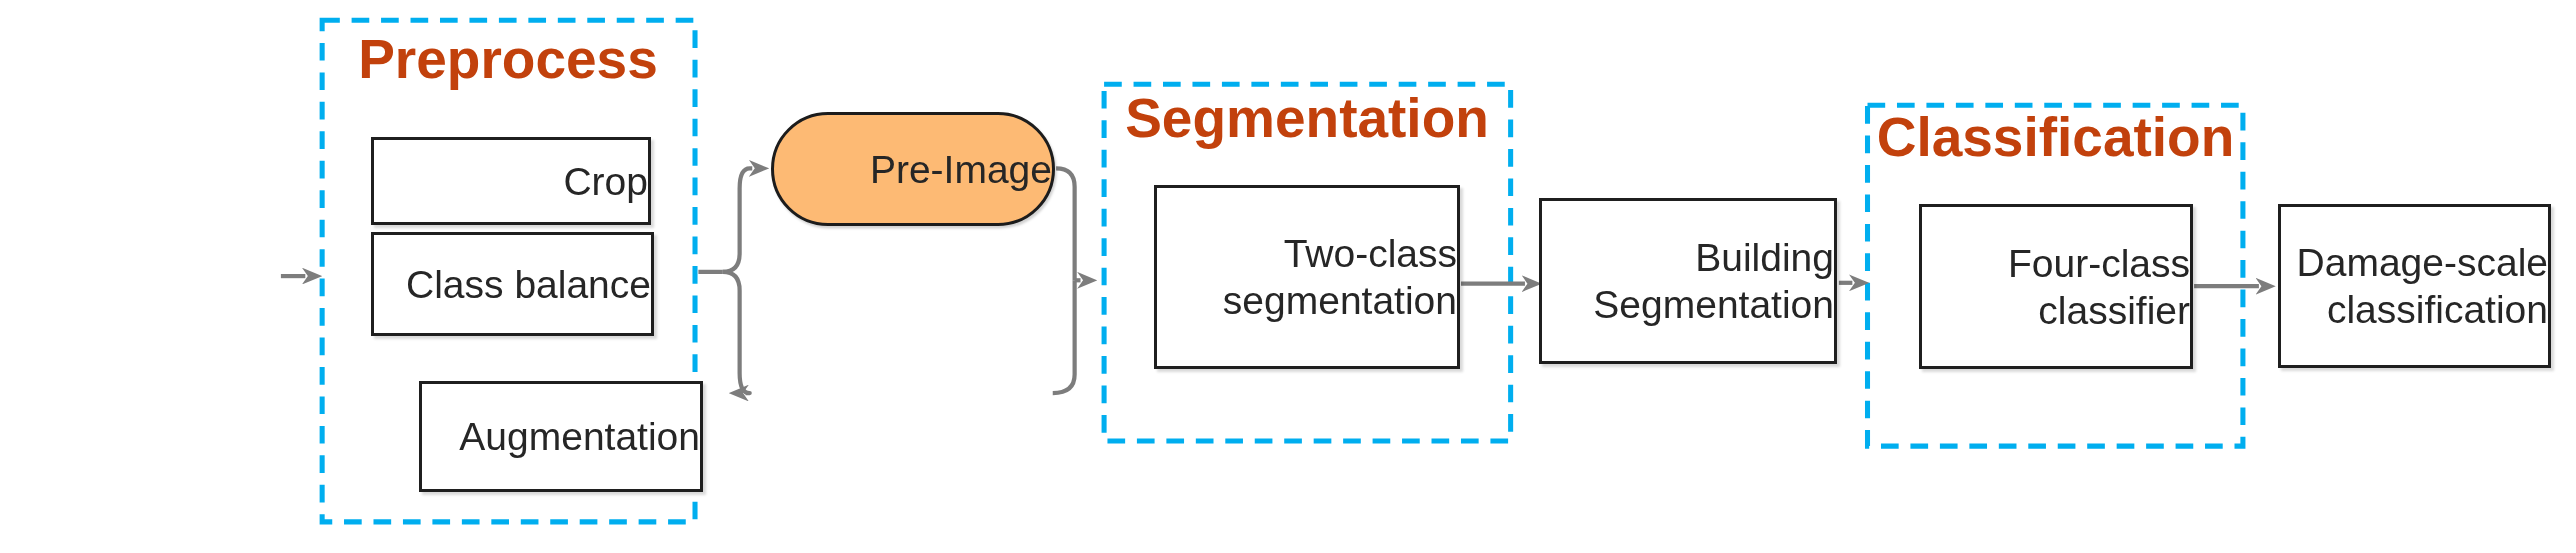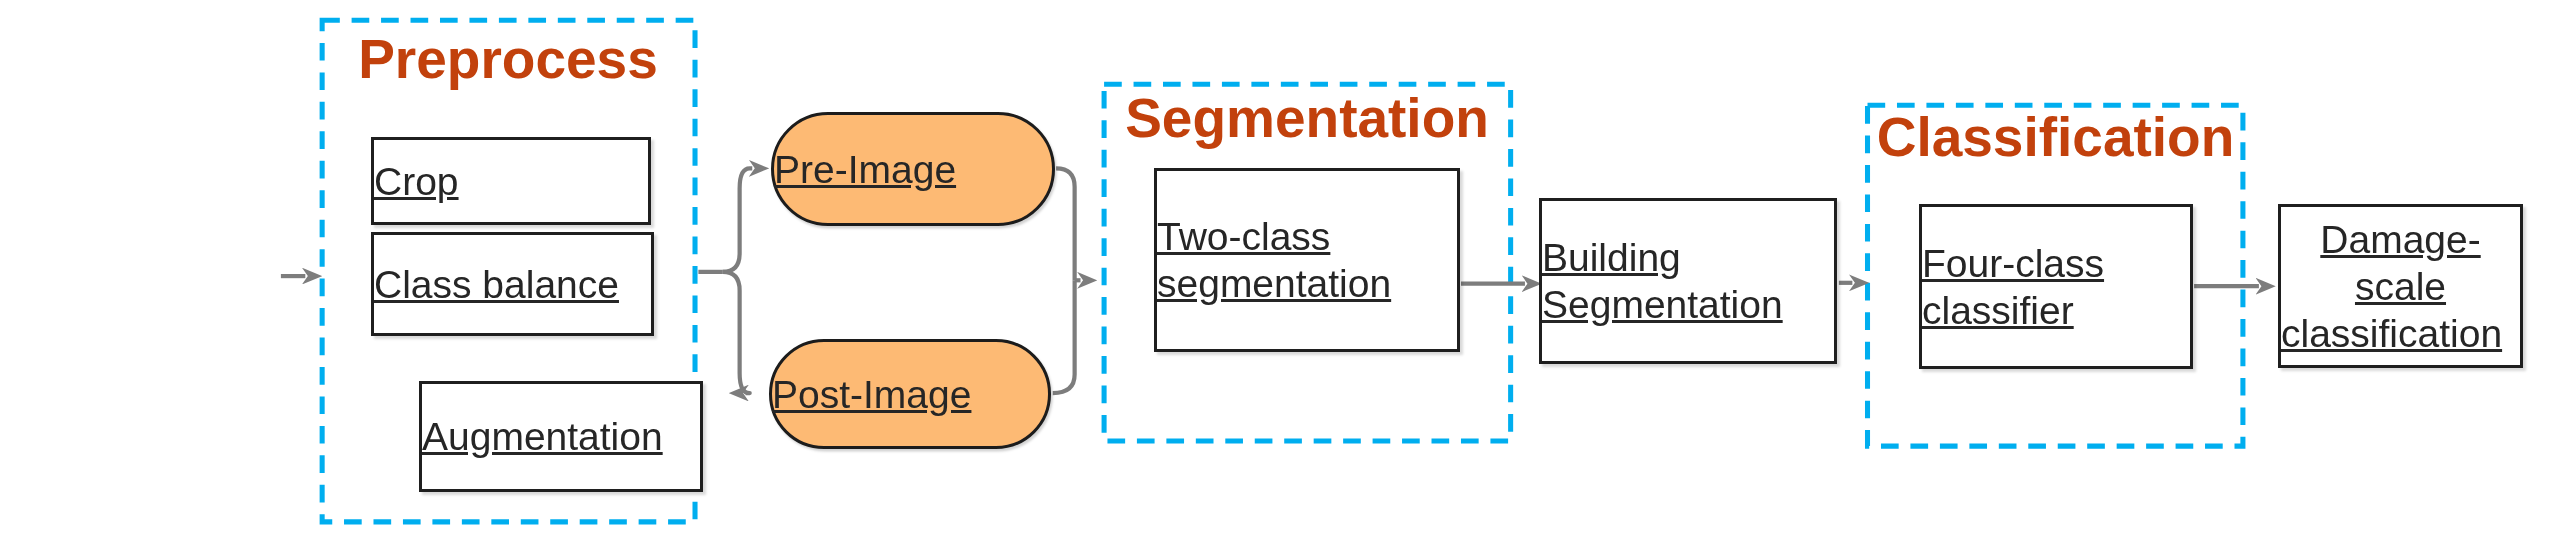--- a/index.html
+++ b/index.html
@@ -1,22 +1,22 @@
 <!DOCTYPE html>
 <html style="font-size:13.5px"><head>
 <meta charset="utf-8">
 <style>
   html,body{margin:0;padding:0;background:#ffffff;}
   body{font-family:"Liberation Sans", sans-serif;}
   .stage{position:relative;width:2576px;height:553px;background:#ffffff;overflow:hidden;}
   .stage svg{position:absolute;left:0;top:0;}
 
   .node{position:absolute;box-sizing:border-box;display:flex;flex-direction:column;
-        align-items:flex-start;justify-content:center;text-align:center;
-        color:#262626;font-size:39px;line-height:47px;text-decoration:underline;}
+        align-items:flex-end;justify-content:center;text-align:center;
+        color:#262626;font-size:39px;line-height:47px;}
   .pill{background:#fdba74;border:3.4px solid #1c1c1c;border-radius:59px;
         box-shadow:1.7px 2.5px 2.5px rgba(0,0,0,0.18);}
   .wbox{background:#ffffff;border:3.4px solid #1f1f1f;
         box-shadow:2.5px 3.4px 2.5px rgba(0,0,0,0.15);}
   .gtitle{position:absolute;color:#c2410c;font-weight:bold;font-size:55px;line-height:51px;
           text-align:center;letter-spacing:0px;}
 </style>
 </head>
 <body>
 
@@ -61,38 +61,35 @@
   <div class="node wbox" style="left:371px;top:232px;width:283px;height:104px;">
     <span>Class balance</span>
   </div>
   <div class="node wbox" style="left:371px;top:381px;width:284px;height:111px;margin-left:48px;">
     <span>Augmentation</span>
   </div>
 
   <div class="node pill" style="left:771px;top:112px;width:284px;height:114px;">
     <span>Pre-Image</span>
   </div>
-  <div class="node pill" style="left:769px;top:339px;width:282px;height:110px;">
-    <span>Post-Image</span>
-  </div>
 
-  <div class="node wbox" style="left:1154px;top:168px;width:306px;height:184px;">
+  <div class="node wbox" style="left:1154px;top:185px;width:306px;height:184px;">
     <span>Two-class</span>
     <span>segmentation</span>
   </div>
 
   <div class="node wbox" style="left:1539px;top:198px;width:298px;height:166px;">
     <span>Building</span>
     <span>Segmentation</span>
   </div>
 
   <div class="node wbox" style="left:1919px;top:204px;width:274px;height:165px;">
     <span>Four-class</span>
     <span>classifier</span>
   </div>
 
-  <div class="node wbox" style="left:2278px;top:204px;width:245px;height:164px;">
+  <div class="node wbox" style="left:2278px;top:204px;width:273px;height:164px;">
     <span>Damage-scale</span>
     <span>classification</span>
   </div>
 
 </div>
 
 
 </body></html>

